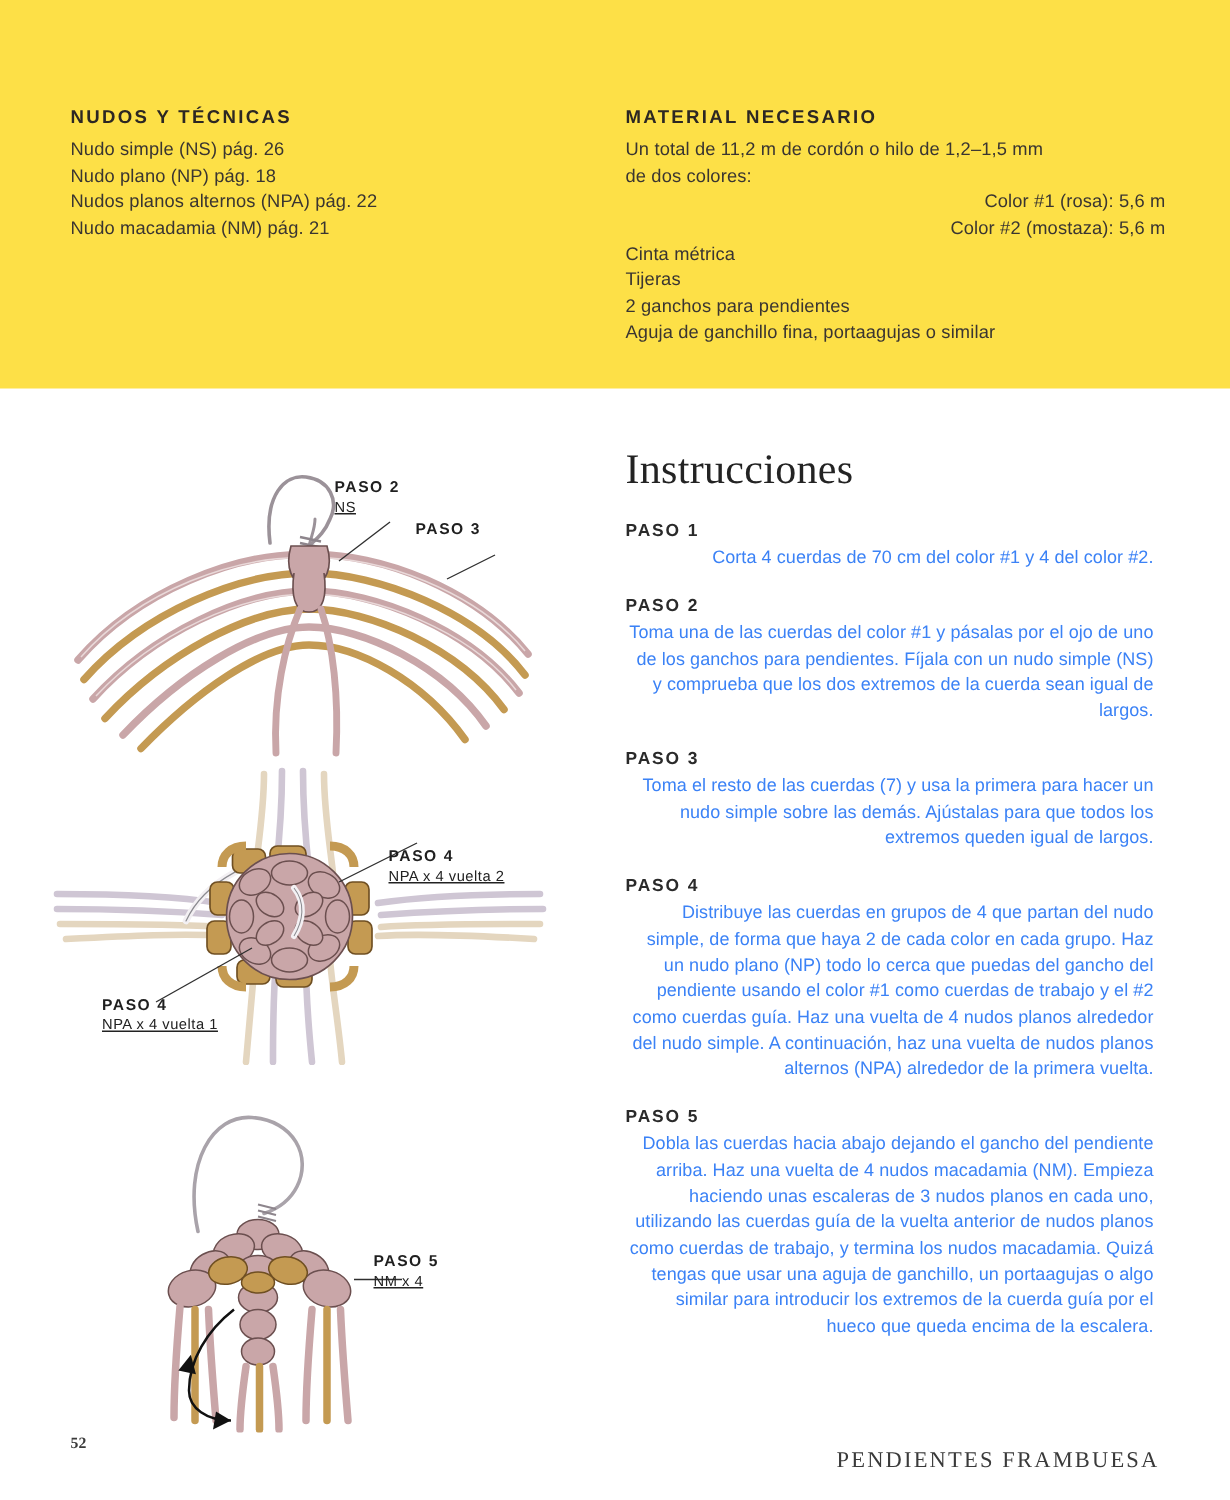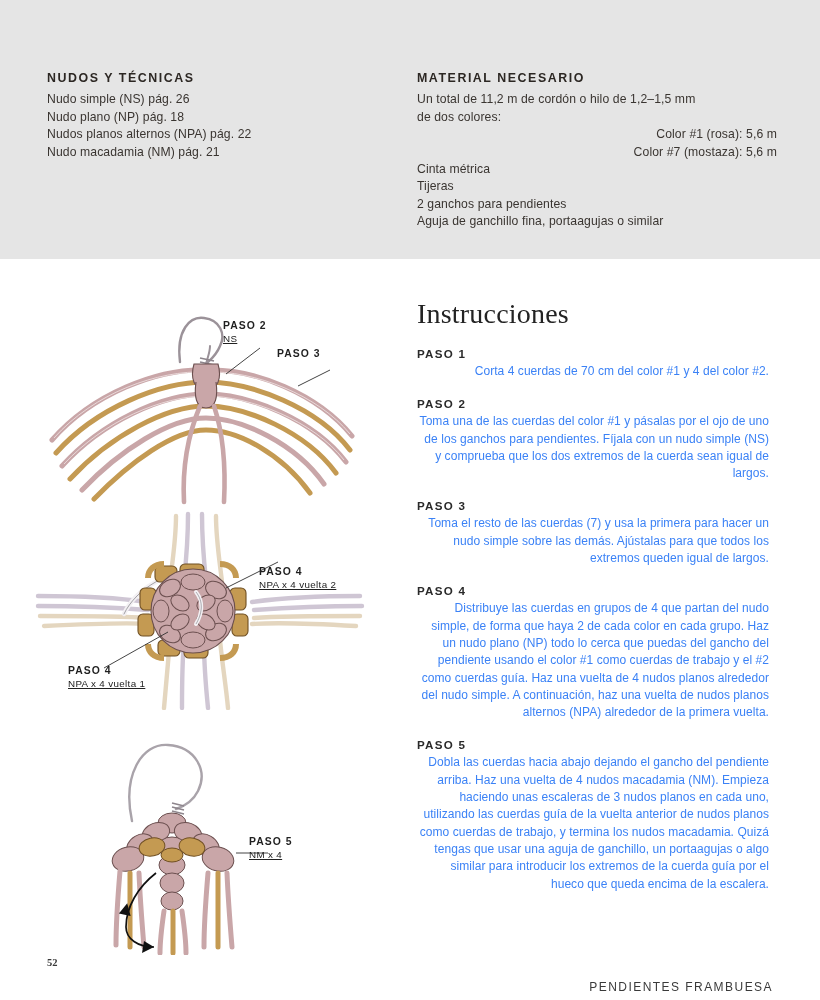--- a/index.html
+++ b/index.html
@@ -15,21 +15,21 @@
     position: relative;
     overflow: hidden;
   }
 
   
   #top-band {
     position: absolute;
     left: 0; top: 0;
     width: 820px;
     height: 259px;
-    background: #e5e5e5;
+    background: #fde047;
   }
 
   .band-col {
     position: absolute;
     font-size: 12.2px;
     line-height: 17.4px;
     color: #3a3531;
     letter-spacing: 0.1px;
   }
   #knots-col { left: 47px; top: 70px; width: 340px; }
@@ -119,23 +119,23 @@
     left: 47px;
     bottom: 32px;
     font-size: 10.5px;
     font-weight: bold;
     font-family: "Liberation Serif", serif;
     color: #3a3a3a;
   }
   #footer-title {
     position: absolute;
     right: 47px;
-    bottom: 6px;
-    font-size: 12px;
-    font-family: Liberation Sans, sans-serif;
+    bottom: 17px;
+    font-size: 15px;
+    font-family: Liberation Serif, serif;
     letter-spacing: 1.45px;
     color: #3a3a3a;
   }
 </style>
 </head>
 <body>
 
 <div id="top-band">
 
   <div class="band-col" id="knots-col">
@@ -144,21 +144,21 @@
     <div class="band-line">Nudo plano (NP) pág. 18</div>
     <div class="band-line">Nudos planos alternos (NPA) pág. 22</div>
     <div class="band-line">Nudo macadamia (NM) pág. 21</div>
   </div>
 
   <div class="band-col" id="material-col">
     <div class="band-heading">MATERIAL NECESARIO</div>
     <div class="band-line">Un total de 11,2 m de cordón o hilo de 1,2–1,5 mm</div>
     <div class="band-line">de dos colores:</div>
     <div class="band-line indent">Color #1 (rosa): 5,6 m</div>
-    <div class="band-line indent">Color #7 (mostaza): 5,6 m</div>
+    <div class="band-line indent">Color #2 (mostaza): 5,6 m</div>
     <div class="band-line">Cinta métrica</div>
     <div class="band-line">Tijeras</div>
     <div class="band-line">2 ganchos para pendientes</div>
     <div class="band-line">Aguja de ganchillo fina, portaagujas o similar</div>
   </div>
 
 </div>
 
 <div id="instructions">
   <h1 id="instr-title">Instrucciones</h1>

